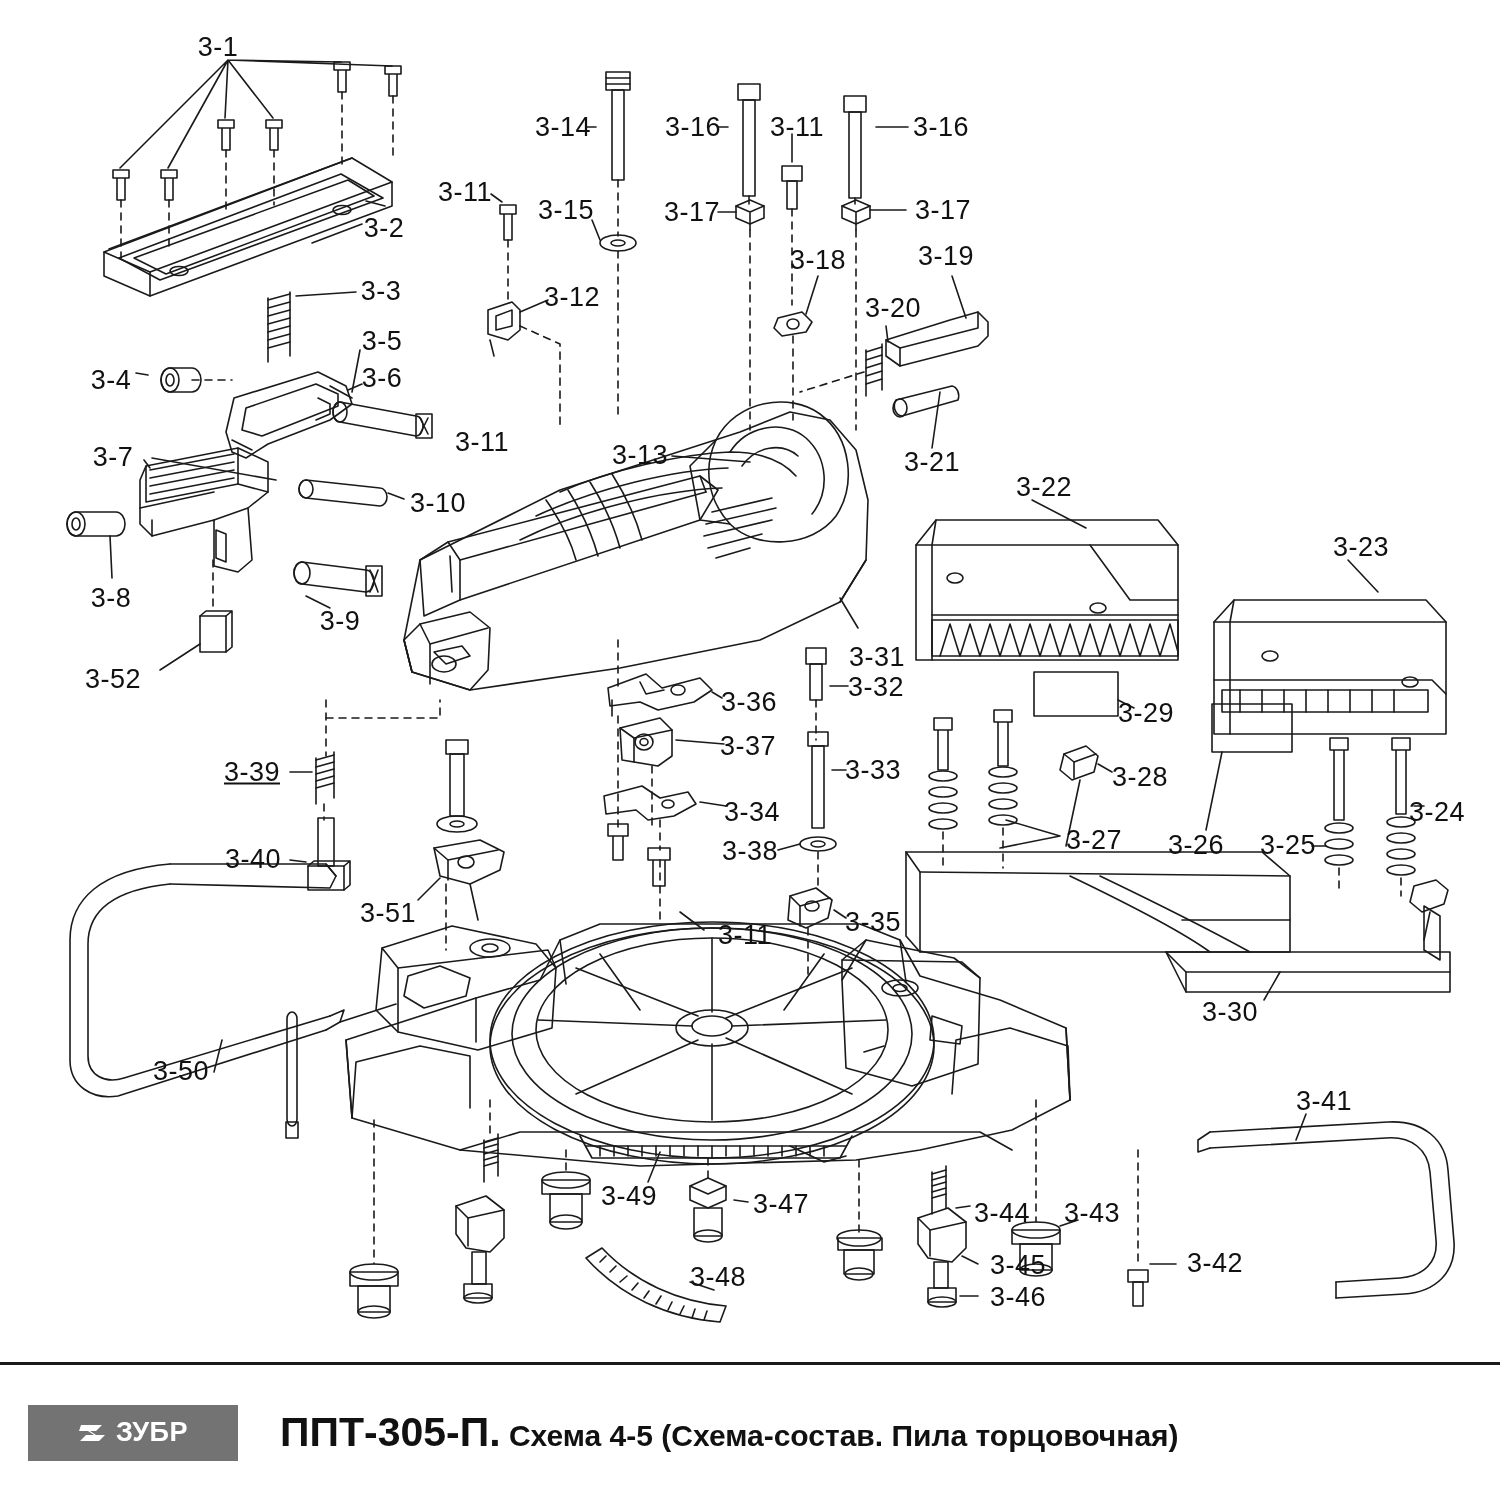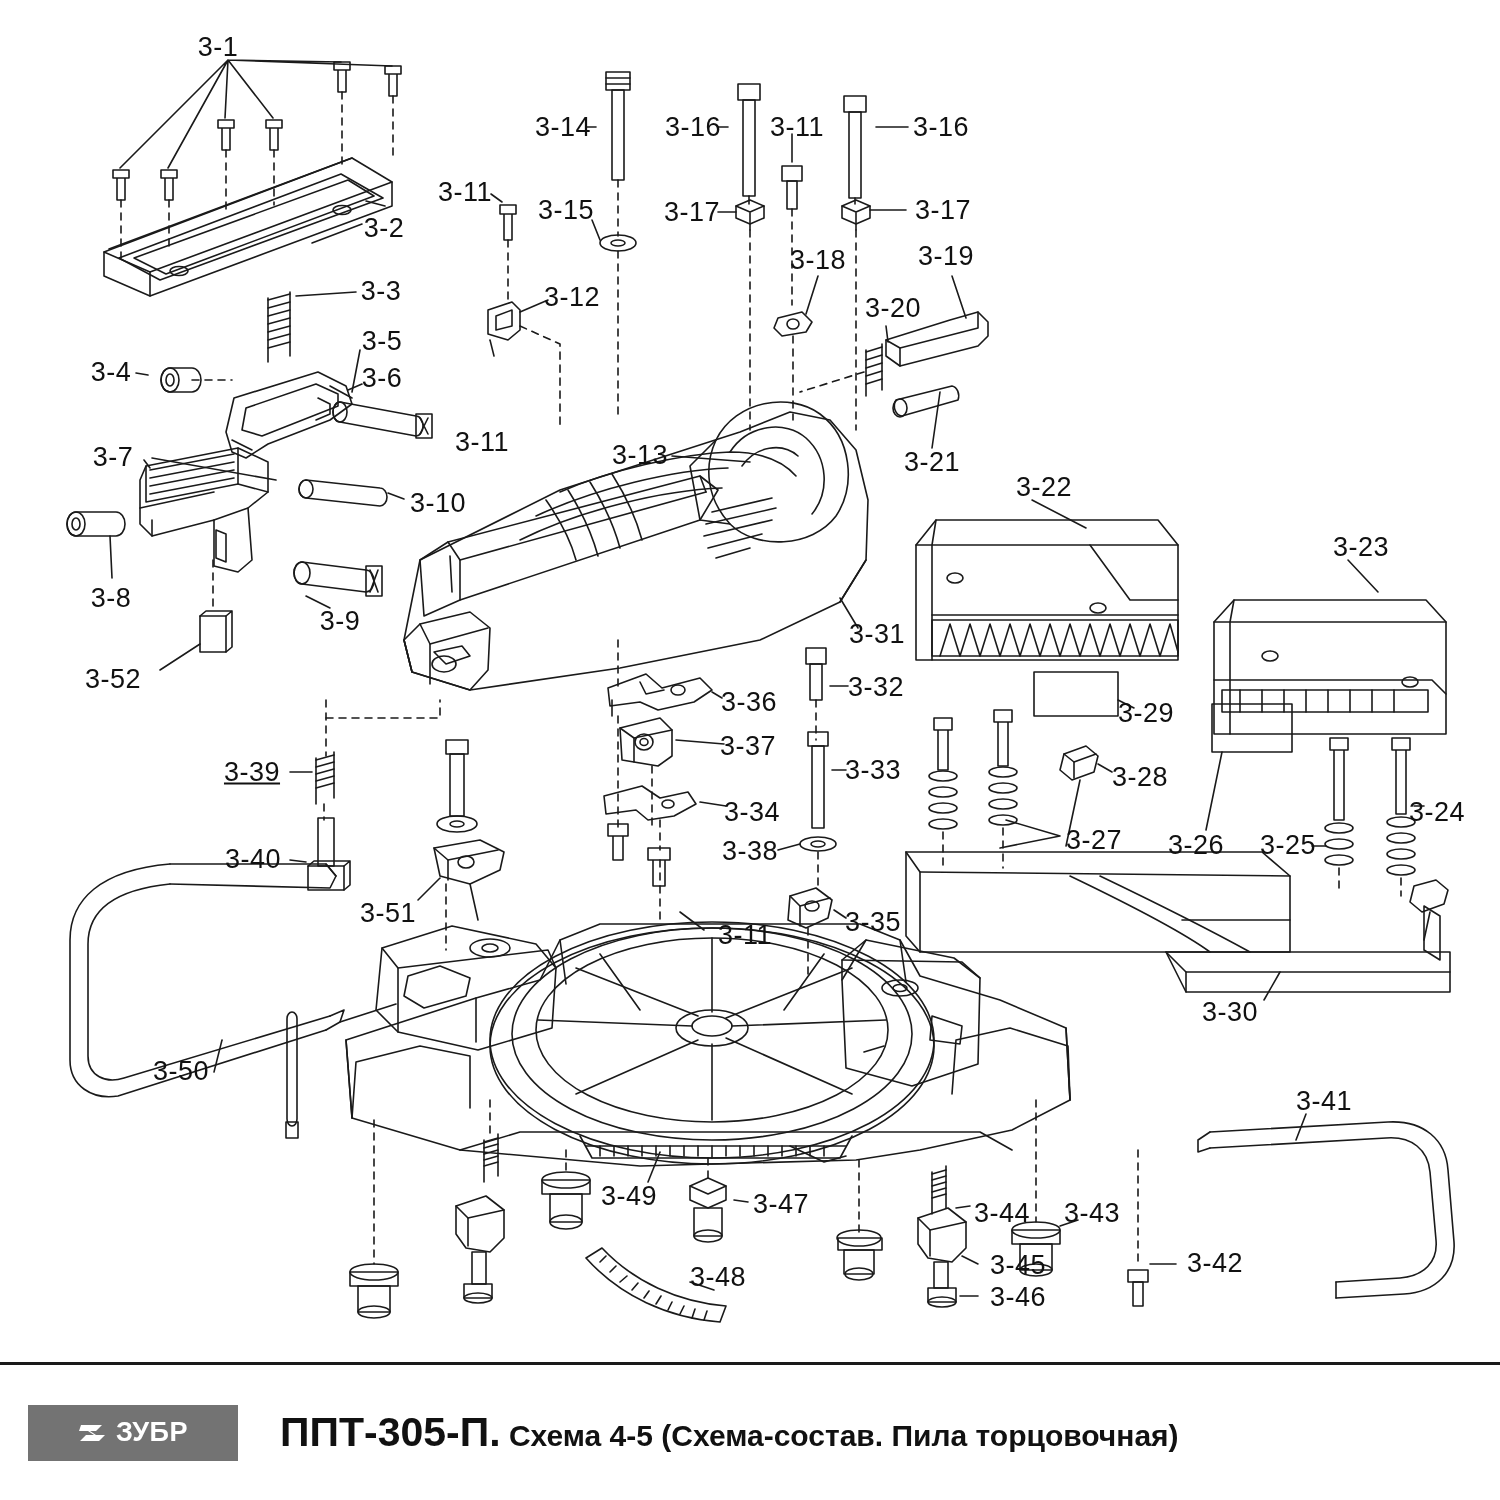--- a/index.html
+++ b/index.html
@@ -577,21 +577,21 @@
         <ellipse cx="859" cy="1274" rx="14" ry="6"></ellipse>
         <path d="M859 1160 V1232" stroke-dasharray="7 6"></path>
 
       </g>
     </svg>
 
     <div id="callouts">
         <div class="callout" style="left: 218px; top: 47px;">3-1</div>
         <div class="callout" style="left: 384px; top: 228px;">3-2</div>
         <div class="callout" style="left: 381px; top: 291px;">3-3</div>
-        <div class="callout" style="left: 111px; top: 372px;">3-4</div>
+        <div class="callout" style="left: 111px; top: 380px;">3-4</div>
         <div class="callout" style="left: 382px; top: 341px;">3-5</div>
         <div class="callout" style="left: 382px; top: 378px;">3-6</div>
         <div class="callout" style="left: 113px; top: 457px;">3-7</div>
         <div class="callout" style="left: 111px; top: 598px;">3-8</div>
         <div class="callout" style="left: 340px; top: 621px;">3-9</div>
         <div class="callout" style="left: 438px; top: 503px;">3-10</div>
         <div class="callout" style="left: 465px; top: 192px;">3-11</div>
         <div class="callout" style="left: 572px; top: 297px;">3-12</div>
         <div class="callout" style="left: 640px; top: 455px;">3-13</div>
         <div class="callout" style="left: 563px; top: 127px;">3-14</div>
@@ -608,21 +608,21 @@
         <div class="callout" style="left: 932px; top: 462px;">3-21</div>
         <div class="callout" style="left: 1044px; top: 487px;">3-22</div>
         <div class="callout" style="left: 1361px; top: 547px;">3-23</div>
         <div class="callout" style="left: 1437px; top: 812px;">3-24</div>
         <div class="callout" style="left: 1288px; top: 845px;">3-25</div>
         <div class="callout" style="left: 1196px; top: 845px;">3-26</div>
         <div class="callout" style="left: 1094px; top: 840px;">3-27</div>
         <div class="callout" style="left: 1140px; top: 777px;">3-28</div>
         <div class="callout" style="left: 1146px; top: 713px;">3-29</div>
         <div class="callout" style="left: 1230px; top: 1012px;">3-30</div>
-        <div class="callout" style="left: 877px; top: 634px; text-align: right;">3-31</div>
+        <div class="callout" style="left: 877px; top: 657px; text-align: right;">3-31</div>
         <div class="callout" style="left: 876px; top: 687px;">3-32</div>
         <div class="callout" style="left: 873px; top: 770px;">3-33</div>
         <div class="callout" style="left: 752px; top: 812px;">3-34</div>
         <div class="callout" style="left: 873px; top: 922px;">3-35</div>
         <div class="callout" style="left: 749px; top: 702px;">3-36</div>
         <div class="callout" style="left: 748px; top: 746px;">3-37</div>
         <div class="callout" style="left: 750px; top: 851px;">3-38</div>
         <div class="callout" style="left: 745px; top: 935px;">3-11</div>
         <div class="callout" style="left: 252px; top: 772px; text-decoration: underline;">3-39</div>
         <div class="callout" style="left: 253px; top: 859px;">3-40</div>

